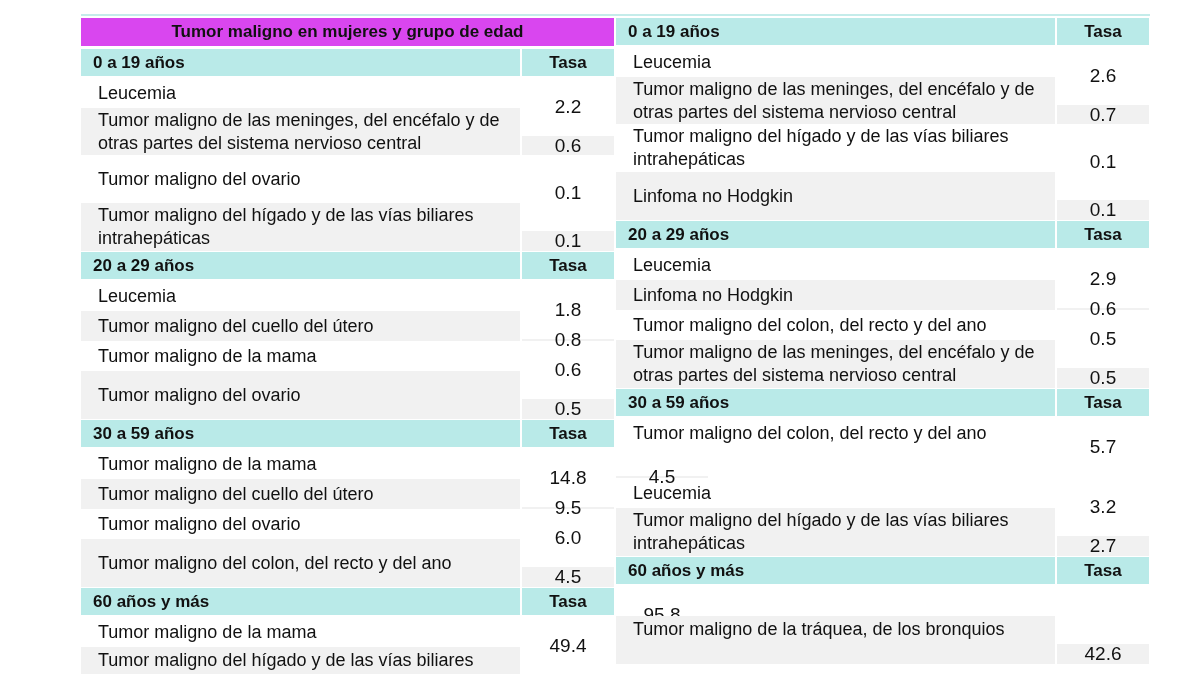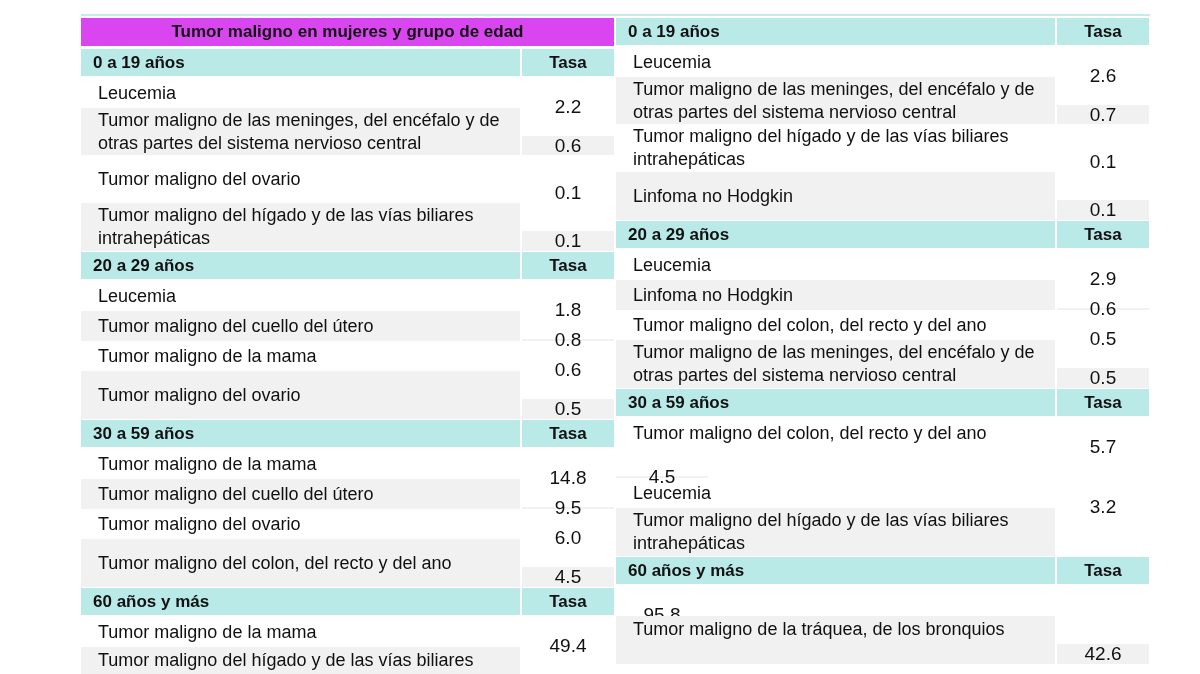--- a/index.html
+++ b/index.html
@@ -166,20 +166,21 @@
       </div>
       <div class="row item alt h30">
         <div class="val">4.5</div>
       </div>
       <div class="row item h30">
         <div class="lab">Leucemia</div>
         <div class="val">3.2</div>
       </div>
       <div class="row item alt h48" style="margin-bottom:1px;">
         <div class="lab">Tumor maligno del hígado y de las vías biliares intrahepáticas</div>
+        <div class="val">2.7</div>
       </div>
 
       <div class="row sub">
         <div class="lab">60 años y más</div>
         <div class="val">Tasa</div>
       </div>
       <div class="row item h30">
         <div class="val">95.8</div>
       </div>
       <div class="row item alt h48">

